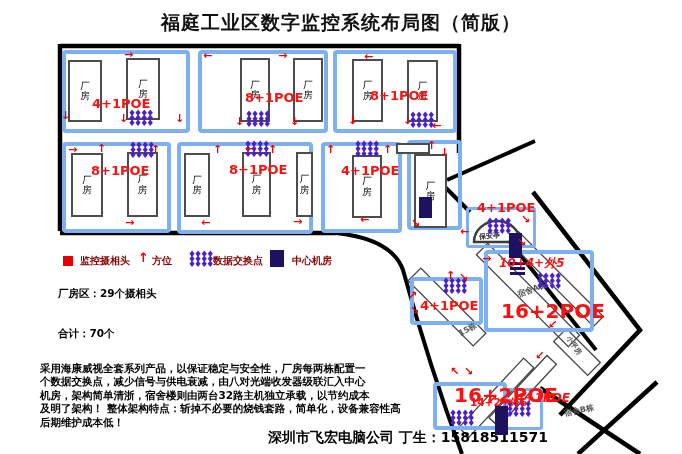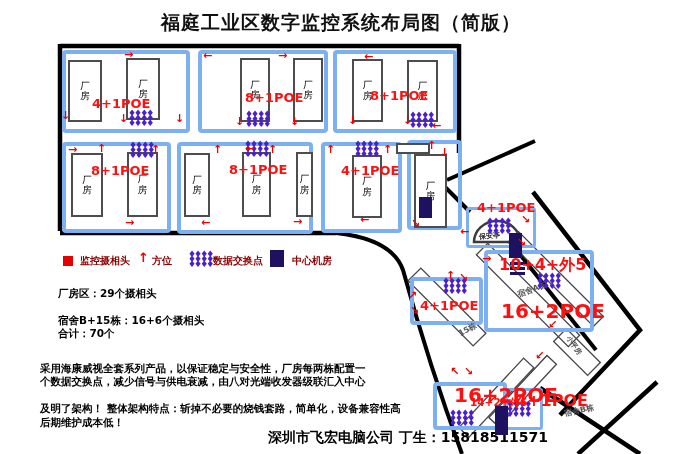--- a/index.html
+++ b/index.html
@@ -10,21 +10,21 @@
   svg.layer{left:0;top:0;z-index:1;}
   .blk{border:4px solid #7db0f0;border-radius:4px;box-sizing:border-box;z-index:2;background:transparent;}
   .blk2{border:3px solid #7db0f0;border-radius:3px;box-sizing:border-box;z-index:2;background:transparent;}
   .bld{background:#fff;border:2px solid #4d4d4d;box-sizing:border-box;z-index:2;
        display:flex;align-items:center;justify-content:center;}
   .bldt{font-size:9.5px;line-height:10.5px;color:#000;white-space:pre-line;text-align:center;}
   .smrect{background:#fff;border:2px solid #4d4d4d;box-sizing:border-box;z-index:2;}
   .poe{color:#ff1010;font-weight:bold;font-size:13px;white-space:nowrap;z-index:5;}
   .poe-lg{font-size:20px;margin-left:12px;}
   .poe-sm{font-size:10.5px;}
-  .poe-md{font-size:16px;}
+  .poe-md{font-size:12px;font-style:italic;}
   .sw{color:#4a1fd0;font-size:9px;line-height:5px;letter-spacing:-2px;white-space:pre;z-index:4;}
   .ar{color:#f00000;font-weight:bold;font-size:11px;line-height:11px;z-index:4;}
   .navy{background:#1e1260;z-index:4;}
   .graylab{color:#555;font-weight:bold;z-index:3;white-space:nowrap;}
   .legend-lab{color:#8b0000;font-weight:bold;font-size:10px;white-space:nowrap;z-index:3;}
   .stats{color:#000;font-weight:bold;font-size:10.5px;line-height:13.5px;white-space:nowrap;z-index:3;}
   .desc{color:#000;font-weight:bold;font-size:10.5px;line-height:13.4px;white-space:nowrap;z-index:3;}
   #footer{color:#000;font-weight:bold;font-size:14px;white-space:nowrap;z-index:3;}
   .camsq{background:#e60000;z-index:3;}
 </style>
@@ -108,25 +108,25 @@
   <span class="abs ar" style="left:138px;top:252px;font-size:13px">↑</span>
   <span class="abs legend-lab" style="left:152px;top:254px">方位</span>
   <div class="abs sw" style="left:188px;top:252px">♦♦♦♦
 ♦♦♦♦
 ♦♦♦♦</div>
   <span class="abs legend-lab" style="left:213px;top:254px">数据交换点</span>
   <div class="abs navy" style="left:270px;top:250px;width:14px;height:17px"></div>
   <span class="abs legend-lab" style="left:292px;top:254px">中心机房</span>
 
   <div class="abs stats" style="left:58px;top:287px">厂房区：29个摄相头</div>
-  <div class="abs stats" style="left:58px;top:314px">宿舍B+15栋：16+6个摄相头</div>
   <div class="abs stats" style="left:58px;top:327px">合计：70个</div>
 
   <div class="abs desc" style="left:40px;top:362px">采用海康威视全套系列产品，以保证稳定与安全性，厂房每两栋配置一</div>
   <div class="abs desc" style="left:40px;top:375px">个数据交换点，减少信号与供电衰减，由八对光端收发器级联汇入中心</div>
+  <div class="abs desc" style="left:40px;top:389px">机房，架构简单清浙，宿舍楼则由两台32路主机独立承载，以节约成本</div>
   <div class="abs desc" style="left:40px;top:402px">及明了架构！ 整体架构特点：斩掉不必要的烧钱套路，简单化，设备兼容性高</div>
   <div class="abs desc" style="left:40px;top:416px">后期维护成本低！</div>
 
   <div id="footer" class="abs" style="left:268px;top:429px">深圳市飞宏电脑公司 丁生：15818511571</div>
 
 <div class="abs bld" style="left: 68px; top: 60px; width: 34px; height: 62px;">
       <span class="bldt">厂
 房</span>
     </div>
     <div class="abs bld" style="left: 126px; top: 58px; width: 34px; height: 62px;">

